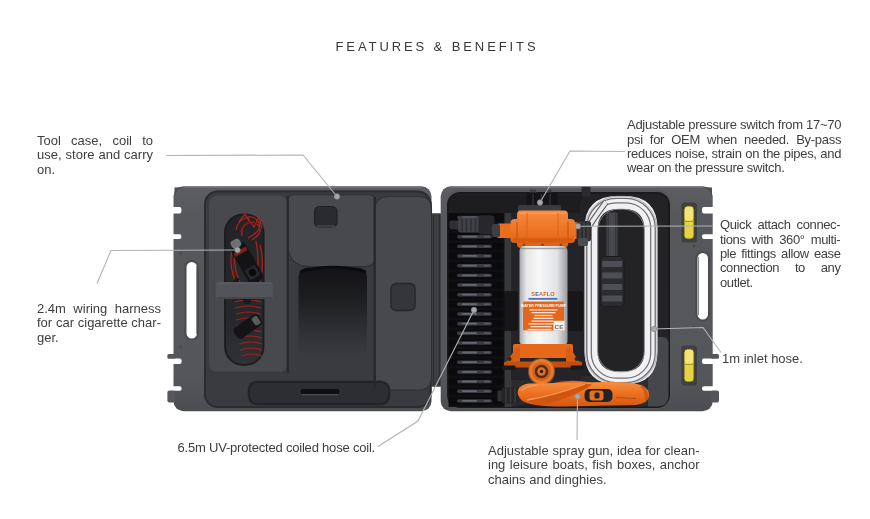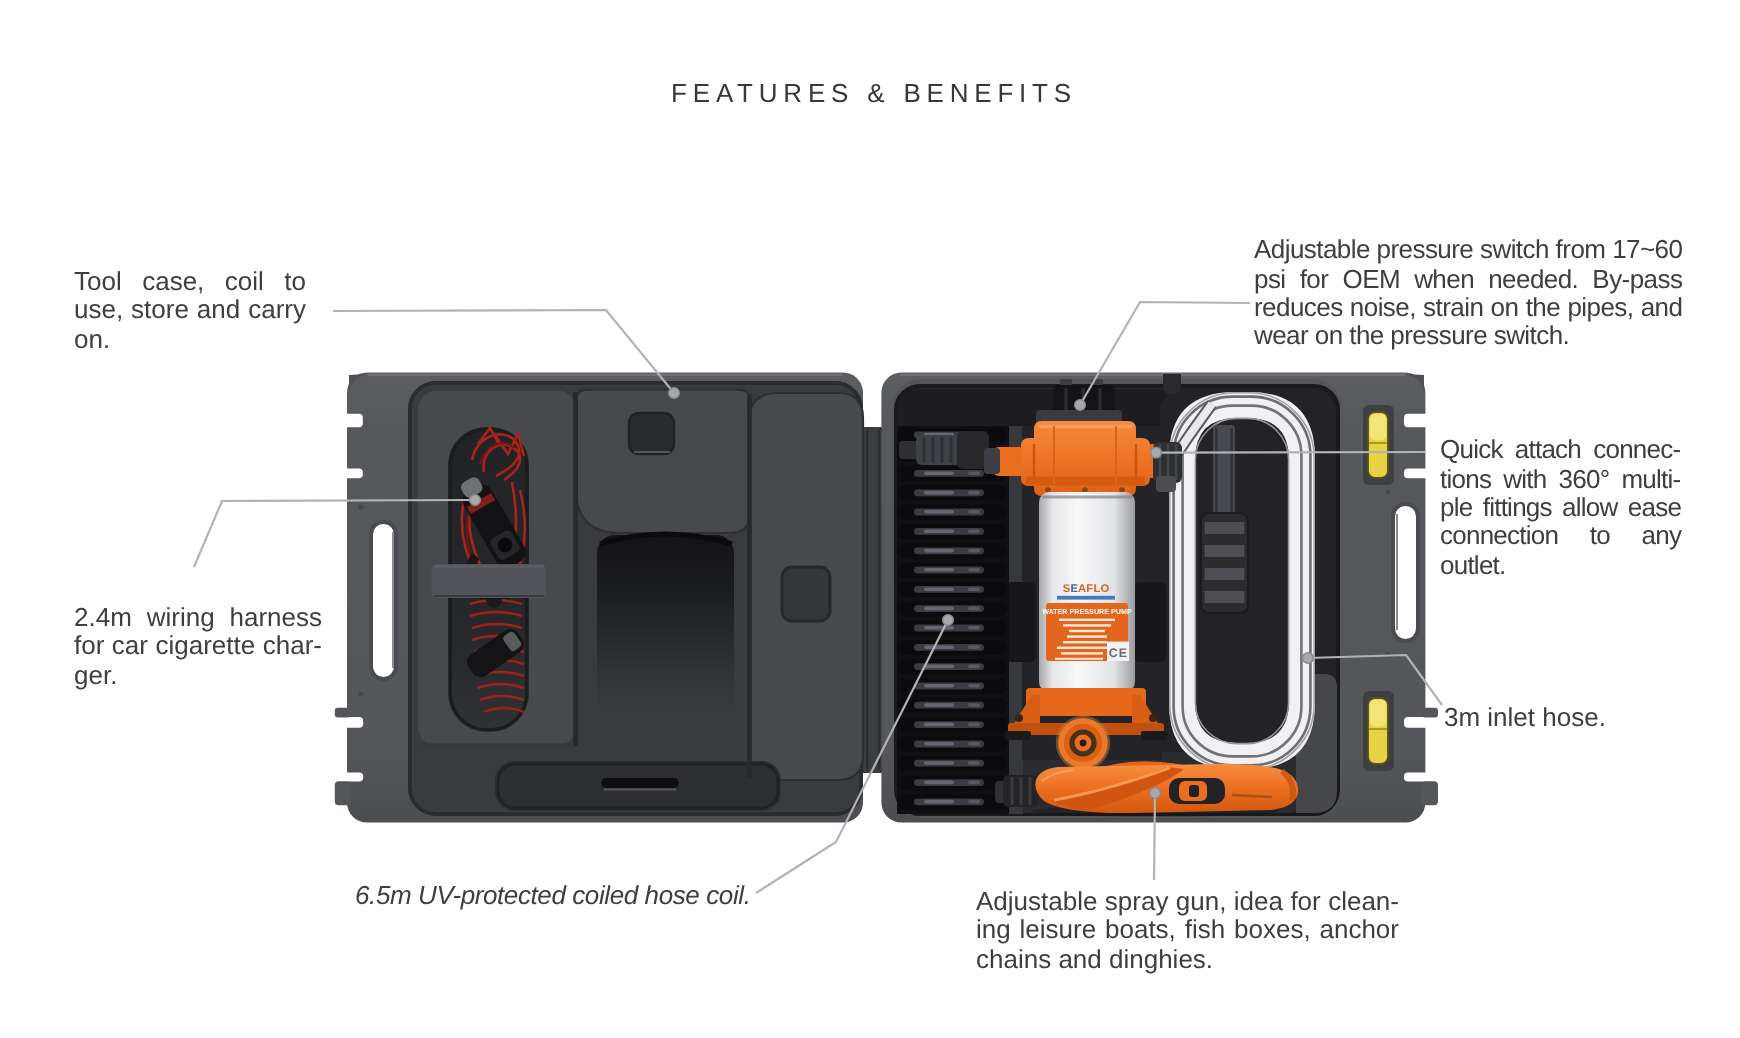--- a/index.html
+++ b/index.html
@@ -384,17 +384,17 @@
 <circle cx="474" cy="310" r="2.7"></circle>
 <circle cx="540" cy="202.5" r="2.7"></circle>
 <circle cx="578" cy="226.3" r="2.7"></circle>
 <circle cx="654" cy="329" r="2.7"></circle>
 <circle cx="577.5" cy="396.5" r="2.7"></circle>
 </g>
 </g>
 </svg>
 <div class="t" style="left:37px;top:134.1px;width:116px;">Tool case, coil to use, store and carry on.</div>
 <div class="t" style="left:37px;top:302px;width:124px;">2.4m wiring harness for car cigarette char­ger.</div>
-<div class="t" style="left:177.5px;top:441.2px;white-space:nowrap;letter-spacing:-0.2px;font-style:italic;">6.5m UV-protected coiled hose coil.</div>
-<div class="t" style="left:627px;top:118.2px;width:214.2px;letter-spacing:-0.28px;">Adjustable pressure switch from 17~60 psi for OEM when needed. By-pass reduces noise, strain on the pipes, and wear on the pressure switch.</div>
+<div class="t" style="left:177.5px;top:441.2px;white-space:nowrap;letter-spacing:-0.2px;">6.5m UV-protected coiled hose coil.</div>
+<div class="t" style="left:627px;top:118.2px;width:214.2px;letter-spacing:-0.28px;">Adjustable pressure switch from 17~70 psi for OEM when needed. By-pass reduces noise, strain on the pipes, and wear on the pressure switch.</div>
 <div class="t" style="left:720px;top:218.3px;width:120.6px;letter-spacing:-0.38px;">Quick attach connec­tions with 360° multi­ple fittings allow ease connection to any outlet.</div>
-<div class="t" style="left:722px;top:351.6px;white-space:nowrap;">3m inlet hose.</div>
+<div class="t" style="left:722px;top:351.6px;white-space:nowrap;">1m inlet hose.</div>
 <div class="t" style="left:488px;top:443.9px;width:211.5px;">Adjustable spray gun, idea for clean­ing leisure boats, fish boxes, anchor chains and dinghies.</div>
 
 </body></html>

